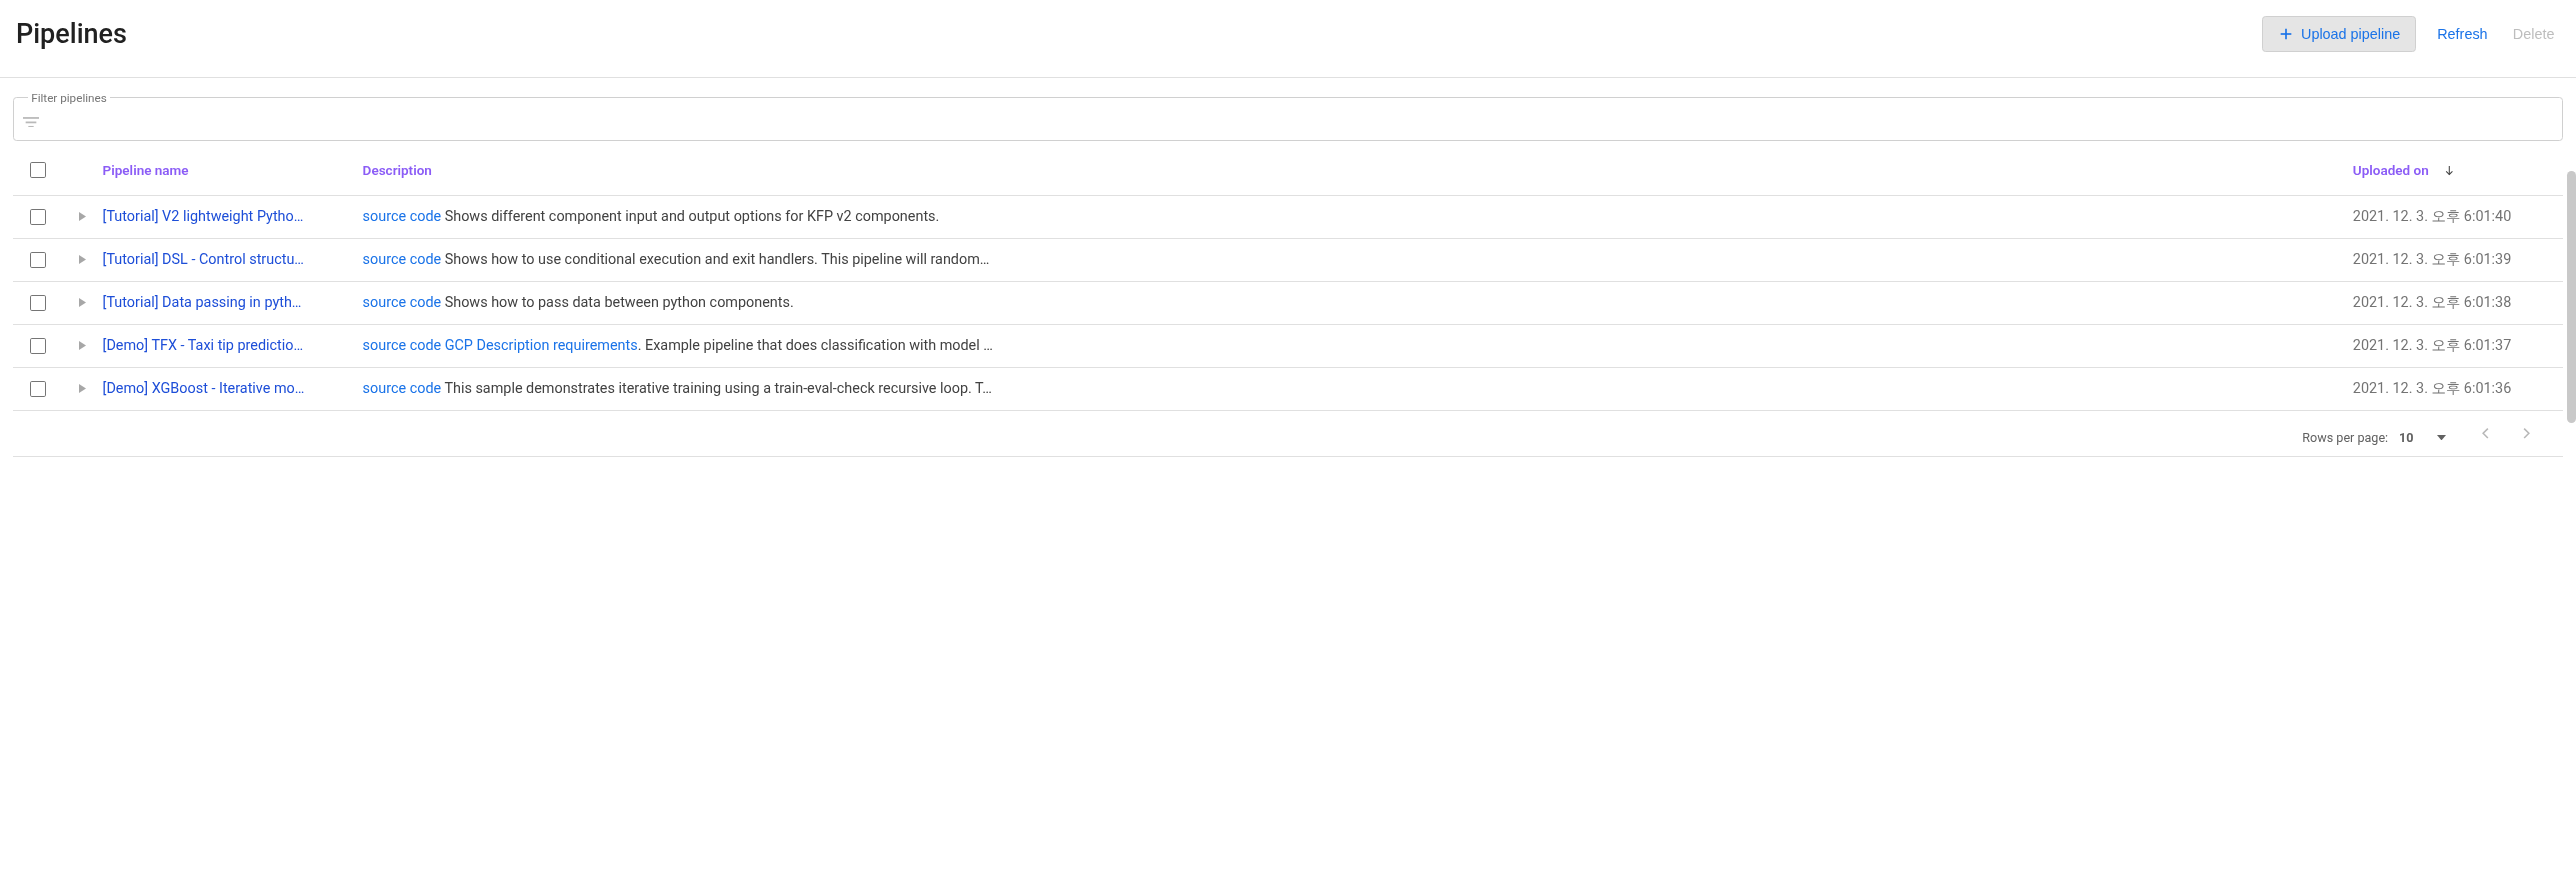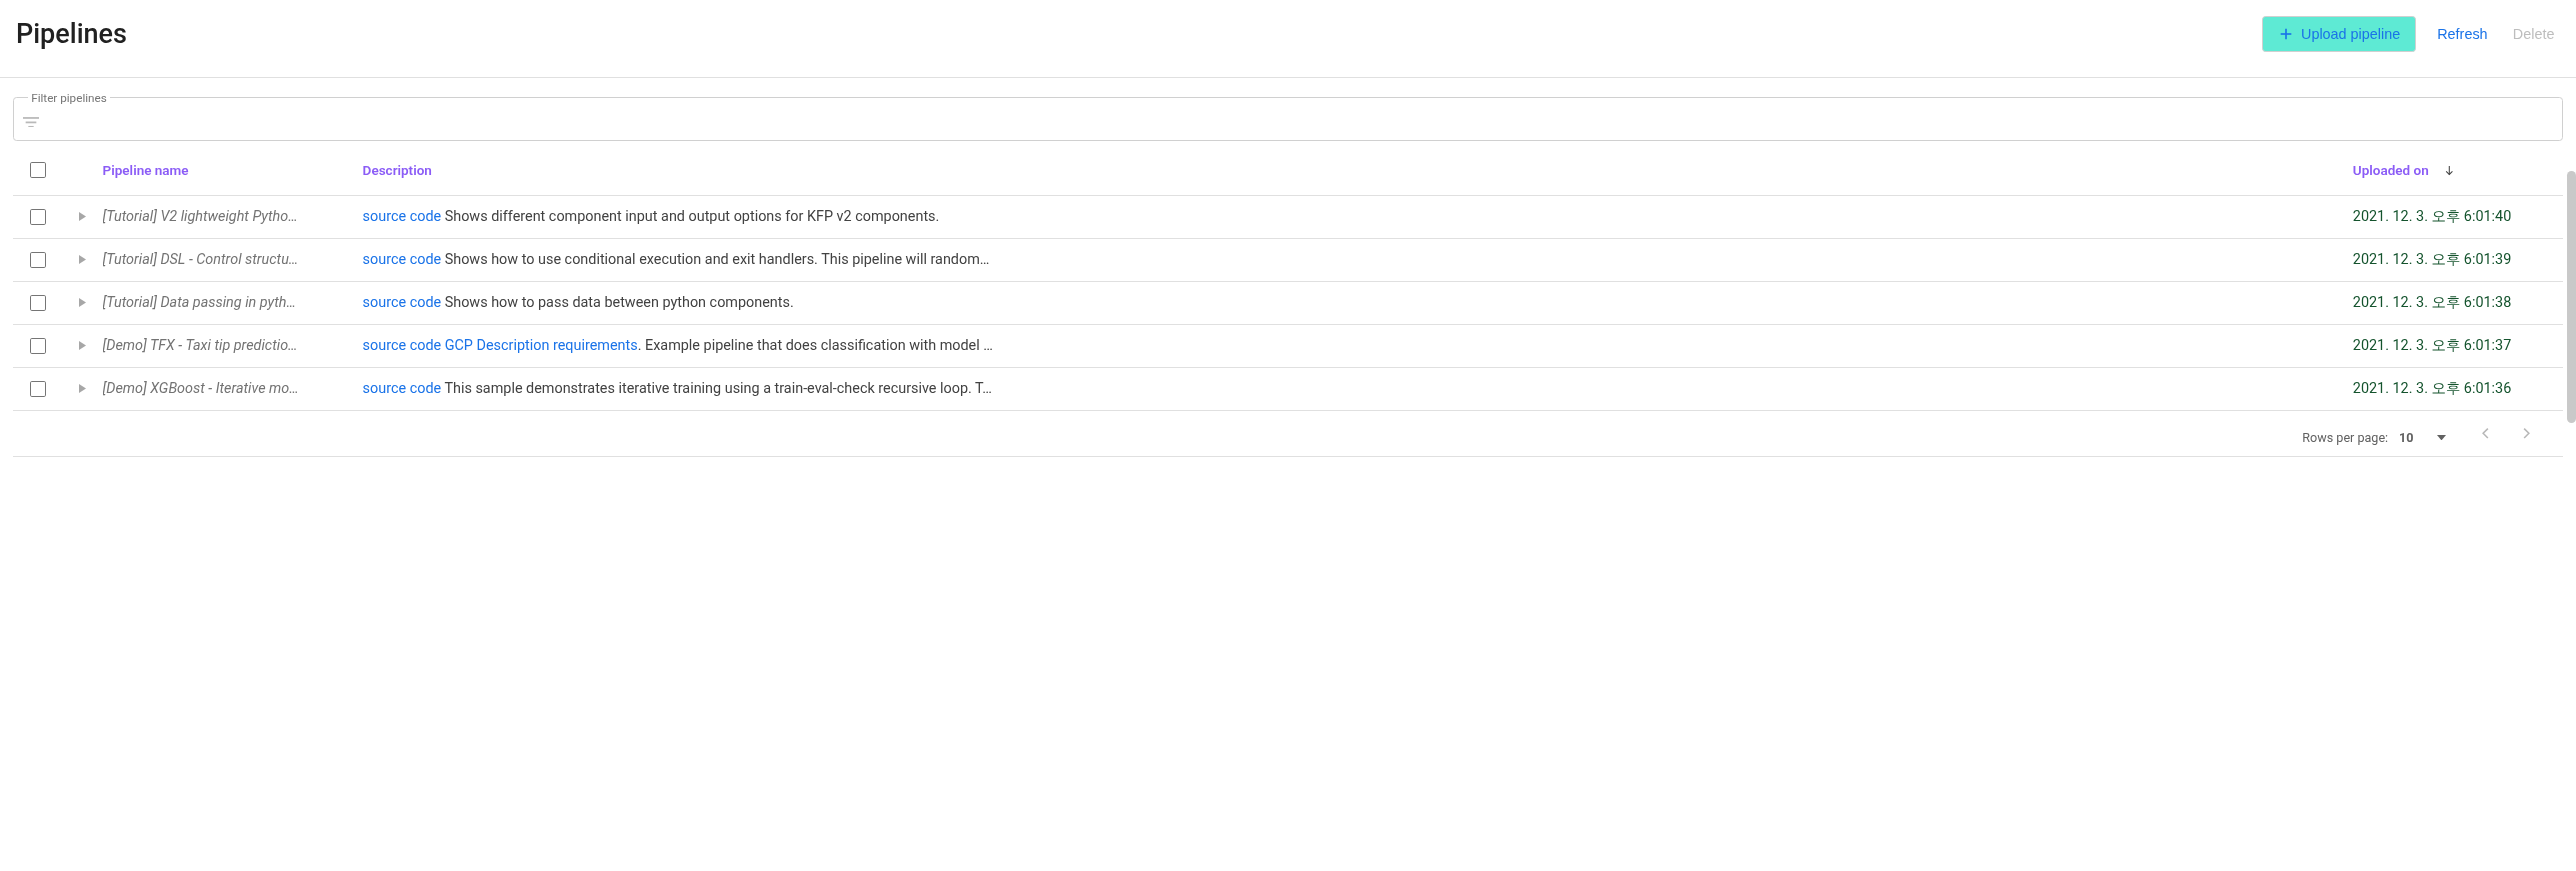--- a/index.html
+++ b/index.html
@@ -26,21 +26,21 @@
       align-items: center;
       gap: 18px;
     }
     .btn-outlined {
       display: flex;
       align-items: center;
       gap: 7.2px;
       border: 0.9px solid #d0d0d0;
       border-radius: 3.6px;
       padding: 9px 14.4px;
-      background: #5eead4;
+      background: #e5e5e5;
       color: #1a73e8;
       font-size: 14.4px;
       font-weight: 500;
       cursor: pointer;
     }
     .btn-text {
       border: none;
       background: none;
       color: #1a73e8;
       font-size: 14.4px;
@@ -139,36 +139,35 @@
       height: 9px;
       opacity: 0.55;
     }
     .cell-text {
       white-space: nowrap;
       overflow: hidden;
       text-overflow: ellipsis;
       padding-right: 10.8px;
     }
     .pipeline-name {
-      color: #737373;
-      font-style: italic;
+      color: #1d4ed8;
     }
     .desc-cell {
       white-space: nowrap;
       overflow: hidden;
       text-overflow: ellipsis;
       padding-right: 18px;
     }
     .link {
       color: #1a73e8;
       cursor: pointer;
     }
     .uploaded-cell {
       white-space: nowrap;
-      color: #14532d;
+      color: #737373;
     }
     .uploaded-header {
       display: flex;
       align-items: center;
       gap: 14px;
       cursor: pointer;
     }
     .sort-arrow {
       width: 12.6px;
       height: 12.6px;

